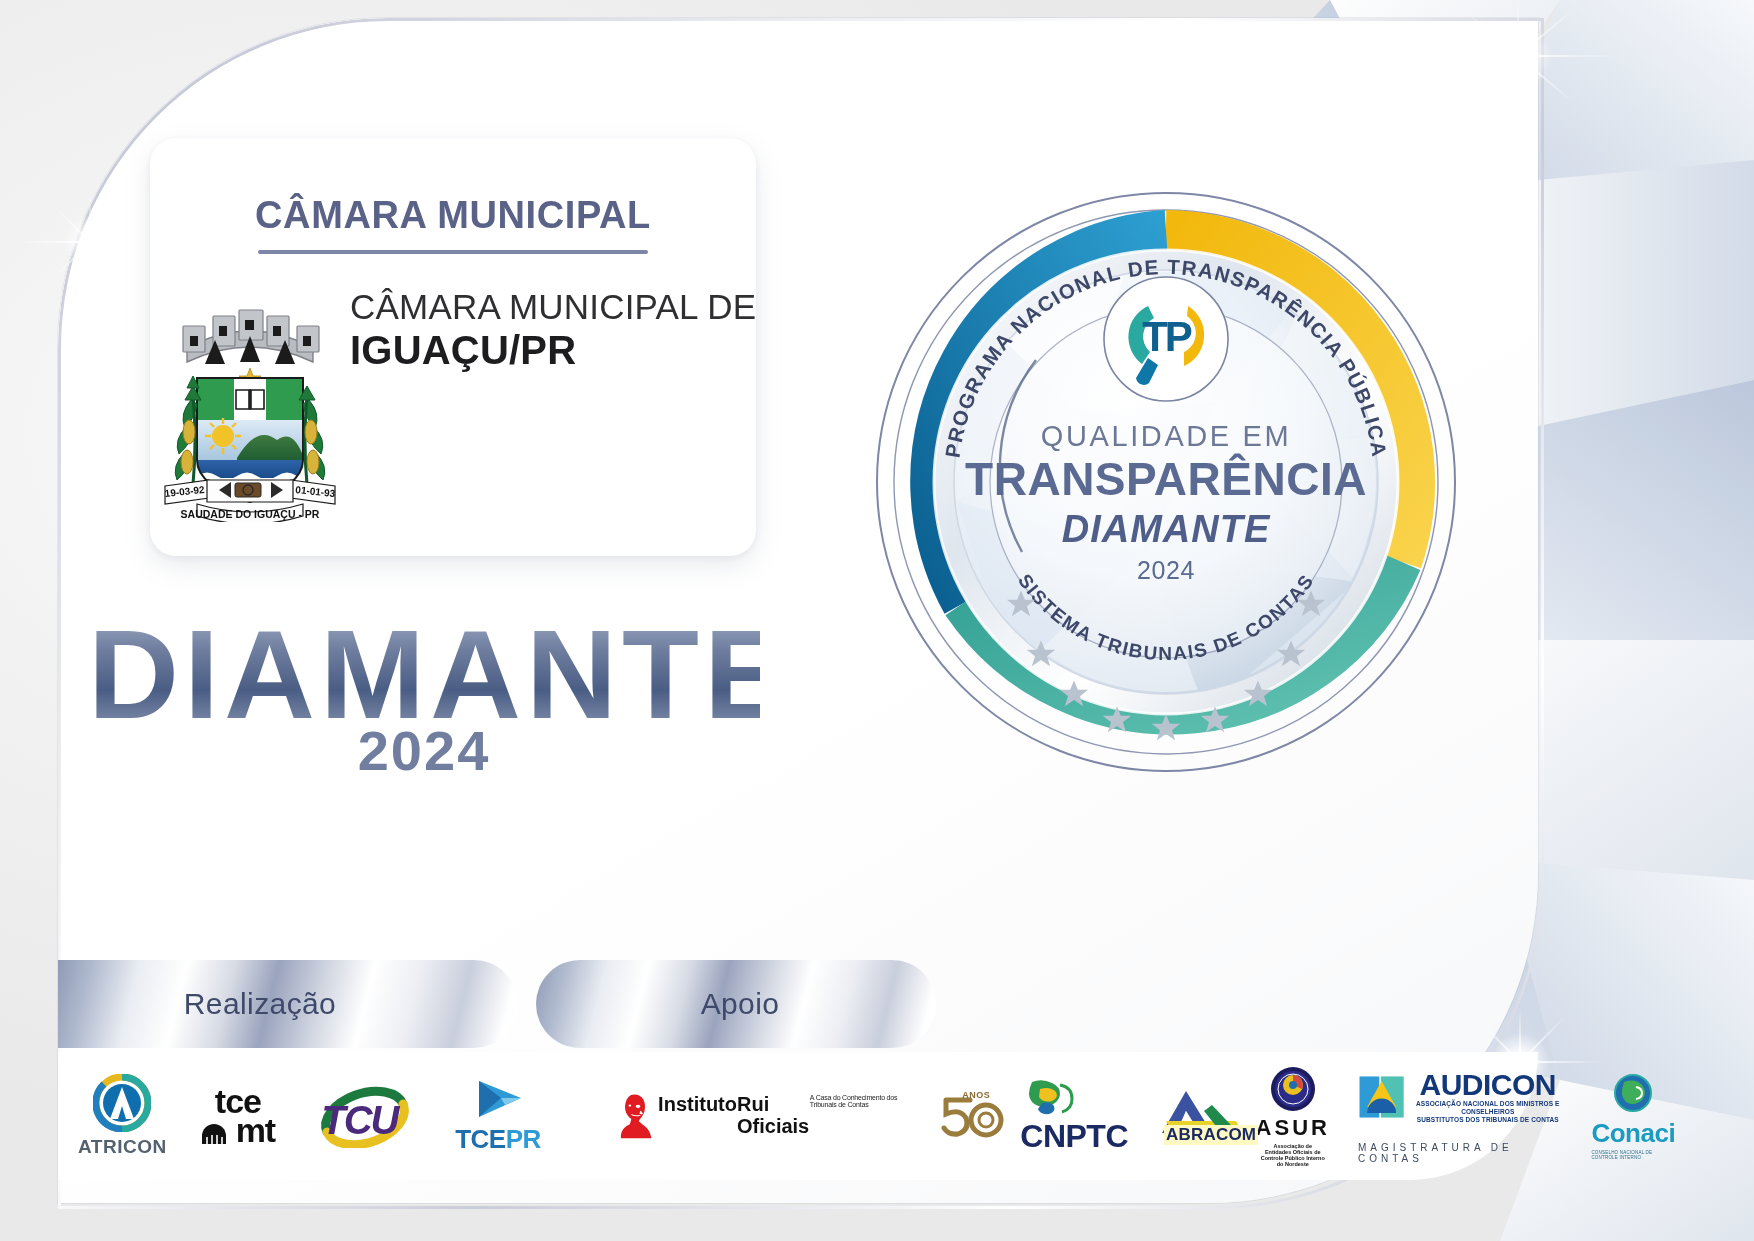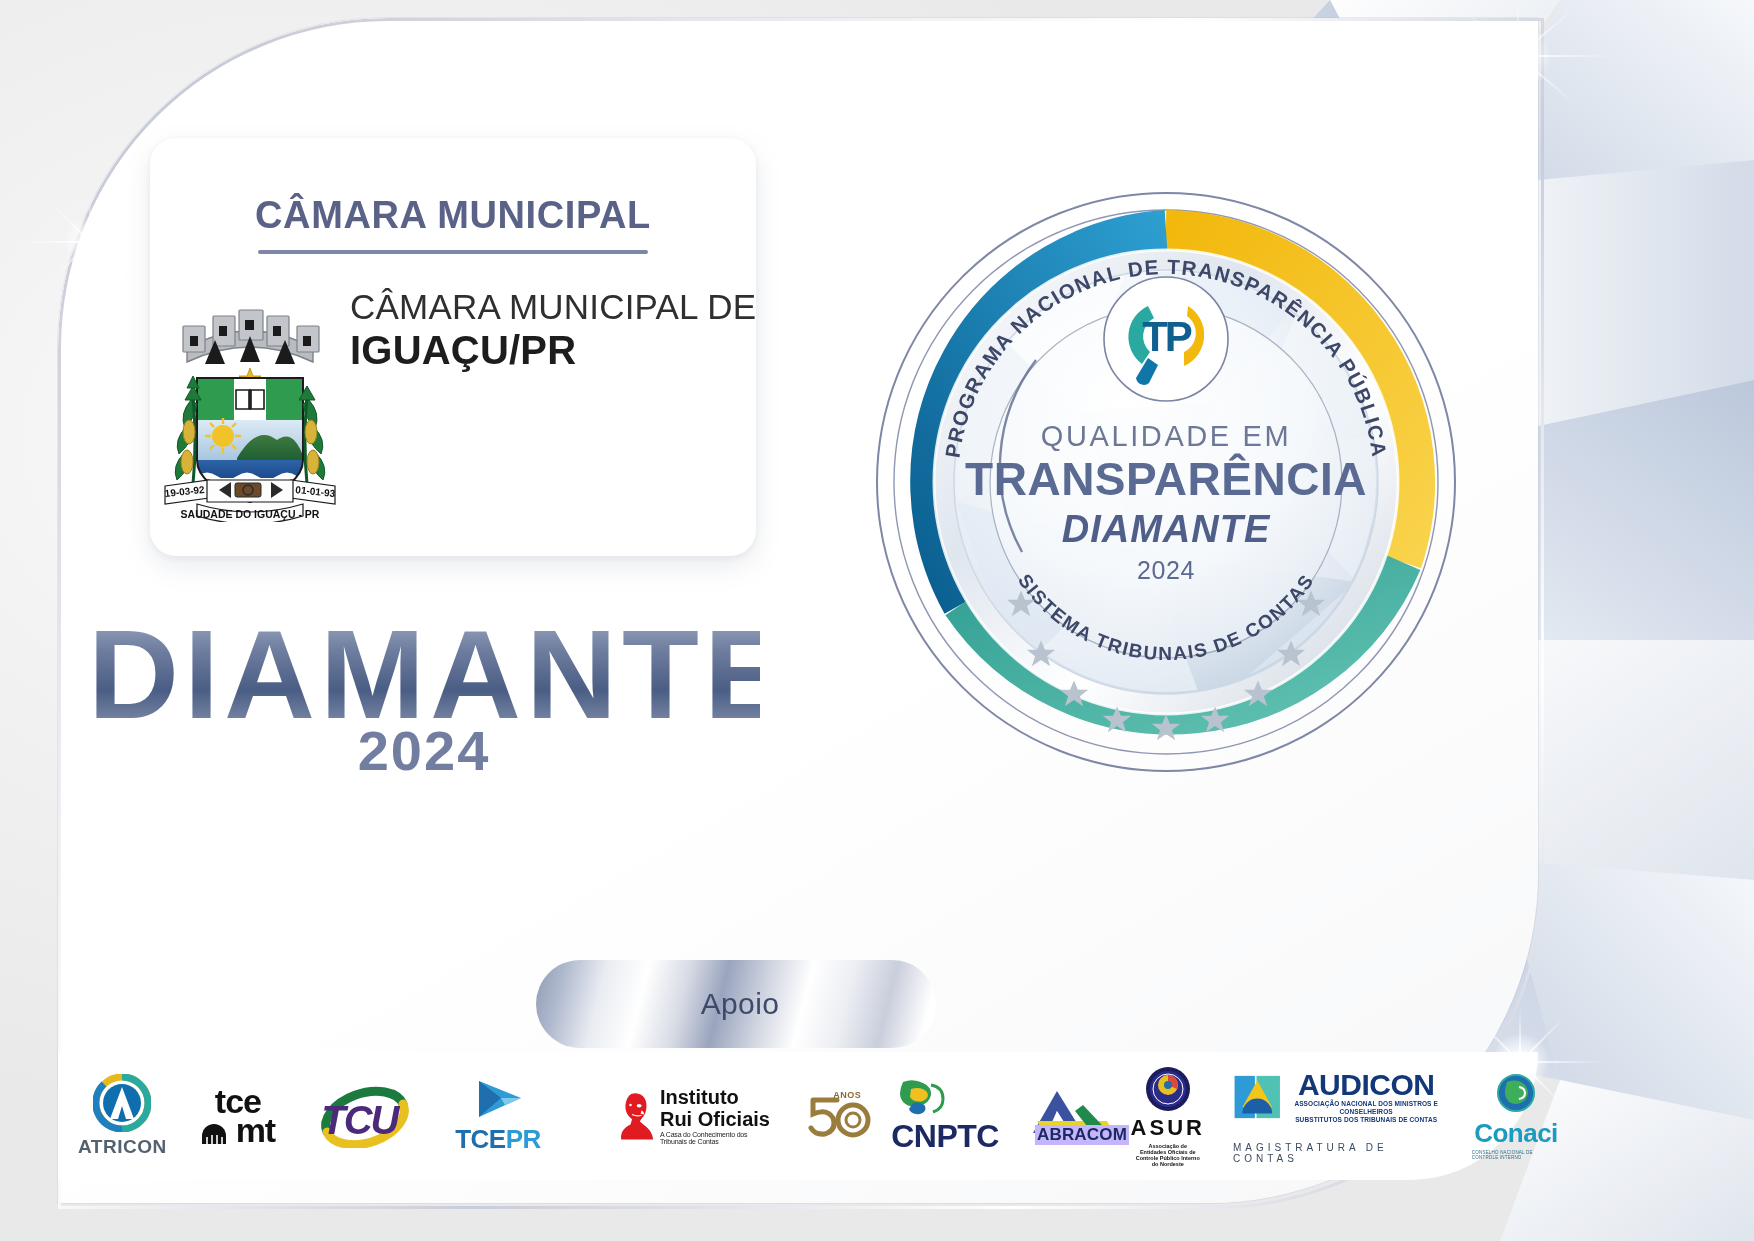--- a/index.html
+++ b/index.html
@@ -469,20 +469,23 @@
       </g>
     </svg>
 
     <div class="medal-label ml-qualidade">QUALIDADE EM</div>
     <div class="medal-label ml-transp">TRANSPARÊNCIA</div>
     <div class="medal-label ml-diamante">DIAMANTE</div>
     <div class="medal-label ml-year">2024</div>
   </div>
 
   <div class="ribbons">
+    <div class="ribbon r1">
+      <div class="lbl">Realização</div>
+    </div>
     <div class="ribbon r2">
       <div class="lbl">Apoio</div>
     </div>
   </div>
 
   <div class="footer">
 
     <div class="logo-row left">
 
       <div class="logo" style="flex-direction:column;gap:4px;">
@@ -537,21 +540,21 @@
       <div class="logo" style="gap:6px;">
         <svg width="46" height="64" viewBox="0 0 46 64">
           <path d="M22 3 C34 3 38 14 36 24 C35 31 30 35 28 39 L34 44 C40 48 44 54 45 62 L4 62 C3 52 9 46 16 43 L18 36 C12 32 8 24 10 15 C12 7 16 3 22 3 Z" fill="#e11b22"></path>
           <g fill="#ffffff">
             <ellipse cx="27" cy="19" rx="3.2" ry="2.2"></ellipse>
             <path d="M30 25 q4 2 3 5 l-4 -1 z"></path>
             <path d="M18 30 q6 3 12 1" stroke="#ffffff" stroke-width="1.4" fill="none"></path>
             <circle cx="16" cy="18" r="1.6"></circle>
           </g>
         </svg>
-        <span style="display:flex;flex-direction:column;">
+        <span style="display:flex;flex-direction:row;">
           <span class="txt-irb1">Instituto</span>
           <span class="txt-irb1">Rui Oficiais</span>
           <span class="txt-irb2">A Casa do Conhecimento dos Tribunais de Contas</span>
         </span>
       </div>
 
       <div class="logo" style="position:relative;width:76px;height:56px;">
         <svg width="76" height="56" viewBox="0 0 76 56" style="position:absolute;inset:0;">
           <path d="M10 12 L34 12 M10 12 L10 26 Q24 20 30 30 Q34 42 22 46 Q12 47 8 40" fill="none" stroke="#9a7c3c" stroke-width="5" stroke-linecap="round"></path>
           <circle cx="50" cy="32" r="15" fill="none" stroke="#9a7c3c" stroke-width="5"></circle>
@@ -570,21 +573,21 @@
         <span class="txt-cnptc">CNPTC</span>
       </div>
 
       <div class="logo" style="position:relative;width:96px;height:62px;">
         <svg width="96" height="62" viewBox="0 0 96 62" style="position:absolute;inset:0;">
           <polygon points="30,6 56,48 42,48 30,26 20,48 6,48" fill="#3a52a0"></polygon>
           <polygon points="30,26 44,48 22,48" fill="#ffffff"></polygon>
           <polygon points="10,36 80,36 88,50 18,50" fill="#e8d32a"></polygon>
           <polygon points="56,20 90,56 72,56 48,26" fill="#1f8a4c"></polygon>
         </svg>
-        <span class="txt-abracom" style="position:absolute;left:8px;bottom:2px;background:#c4b5fd;padding:0 2px;">ABRACOM</span>
+        <span class="txt-abracom" style="position:absolute;left:8px;bottom:2px;background:#fef9c3;padding:0 2px;">ABRACOM</span>
       </div>
 
       <div class="logo" style="flex-direction:column;align-items:center;gap:2px;">
         <svg width="48" height="48" viewBox="0 0 48 48">
           <circle cx="24" cy="24" r="22" fill="#1b1b5e"></circle>
           <circle cx="24" cy="24" r="18" fill="#2b2b8a"></circle>
           <circle cx="24" cy="20" r="10" fill="#e8c01f"></circle>
           <path d="M24 10 a10 10 0 0 1 9 14 l-9 -4 z" fill="#d94a3e"></path>
           <circle cx="24" cy="20" r="4" fill="#1f6fae"></circle>
           <g stroke="#ffffff" stroke-width="1" fill="none">

